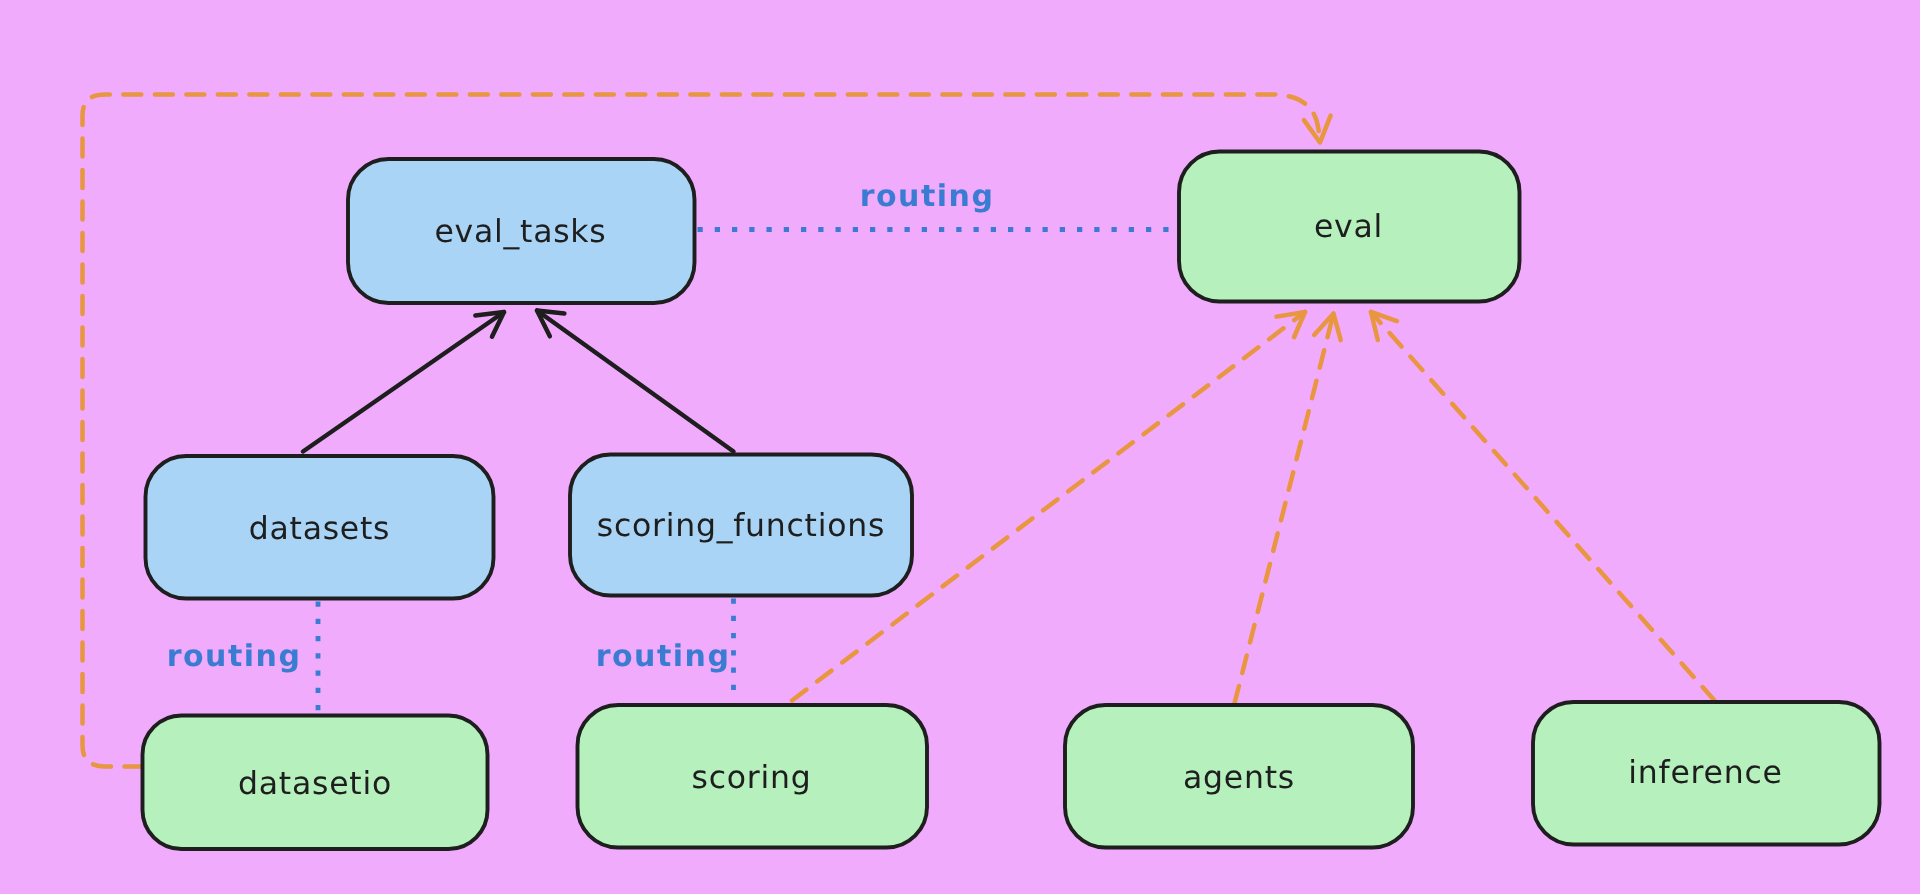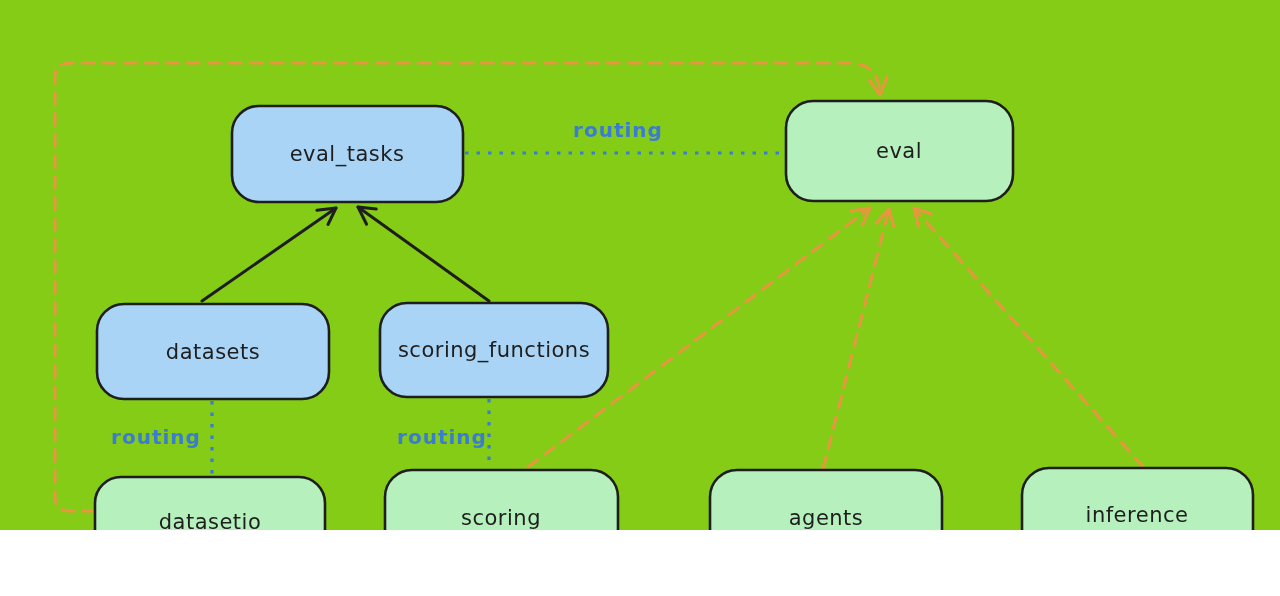--- a/index.html
+++ b/index.html
@@ -4,22 +4,22 @@
 <style>
   html, body {
     margin: 0;
     padding: 0;
     background: #ffffff;
     font-family: "DejaVu Sans", "Liberation Sans", sans-serif;
   }
   .stage {
     position: relative;
     width: 1280px;
-    height: 530px;
-    background: #84cc16;
+    height: 596px;
+    background: #f0abfc;
     overflow: hidden;
   }
   svg { display: block; }
   .node-rect {
     stroke-width: 2.6;
     fill-opacity: 1;
   }
   .node-label {
     font-size: 21px;
     font-weight: 400;

